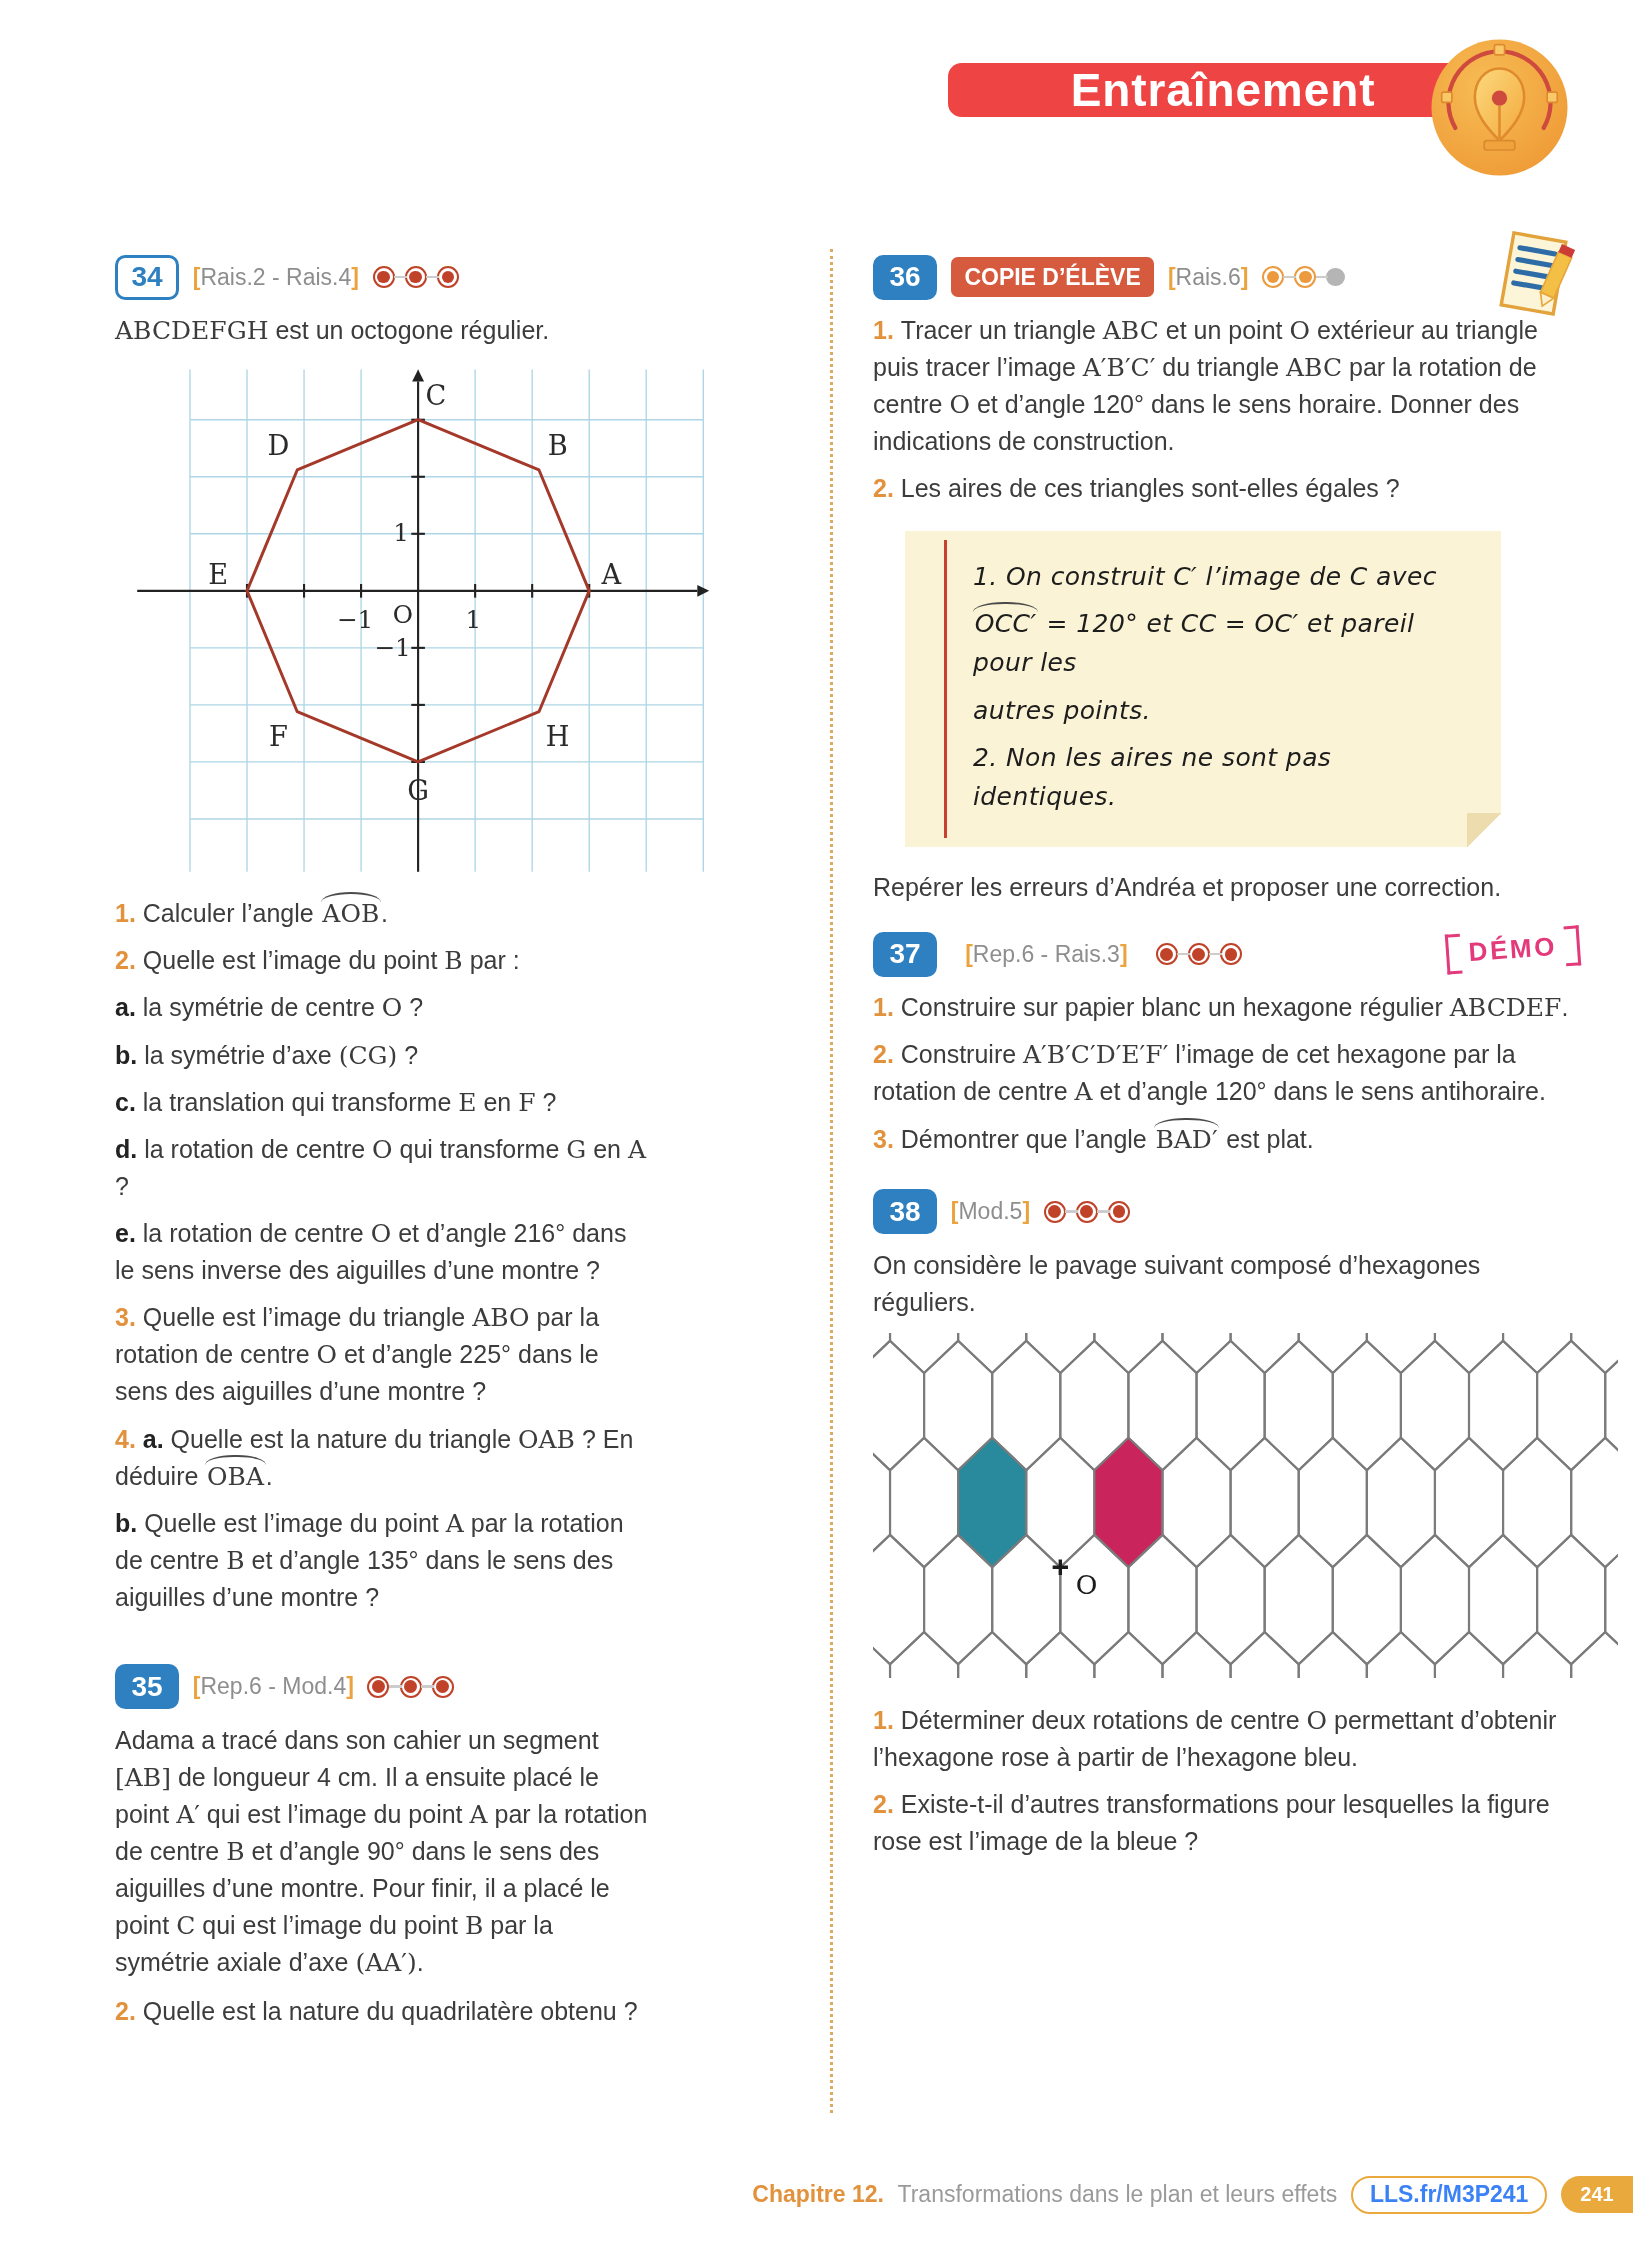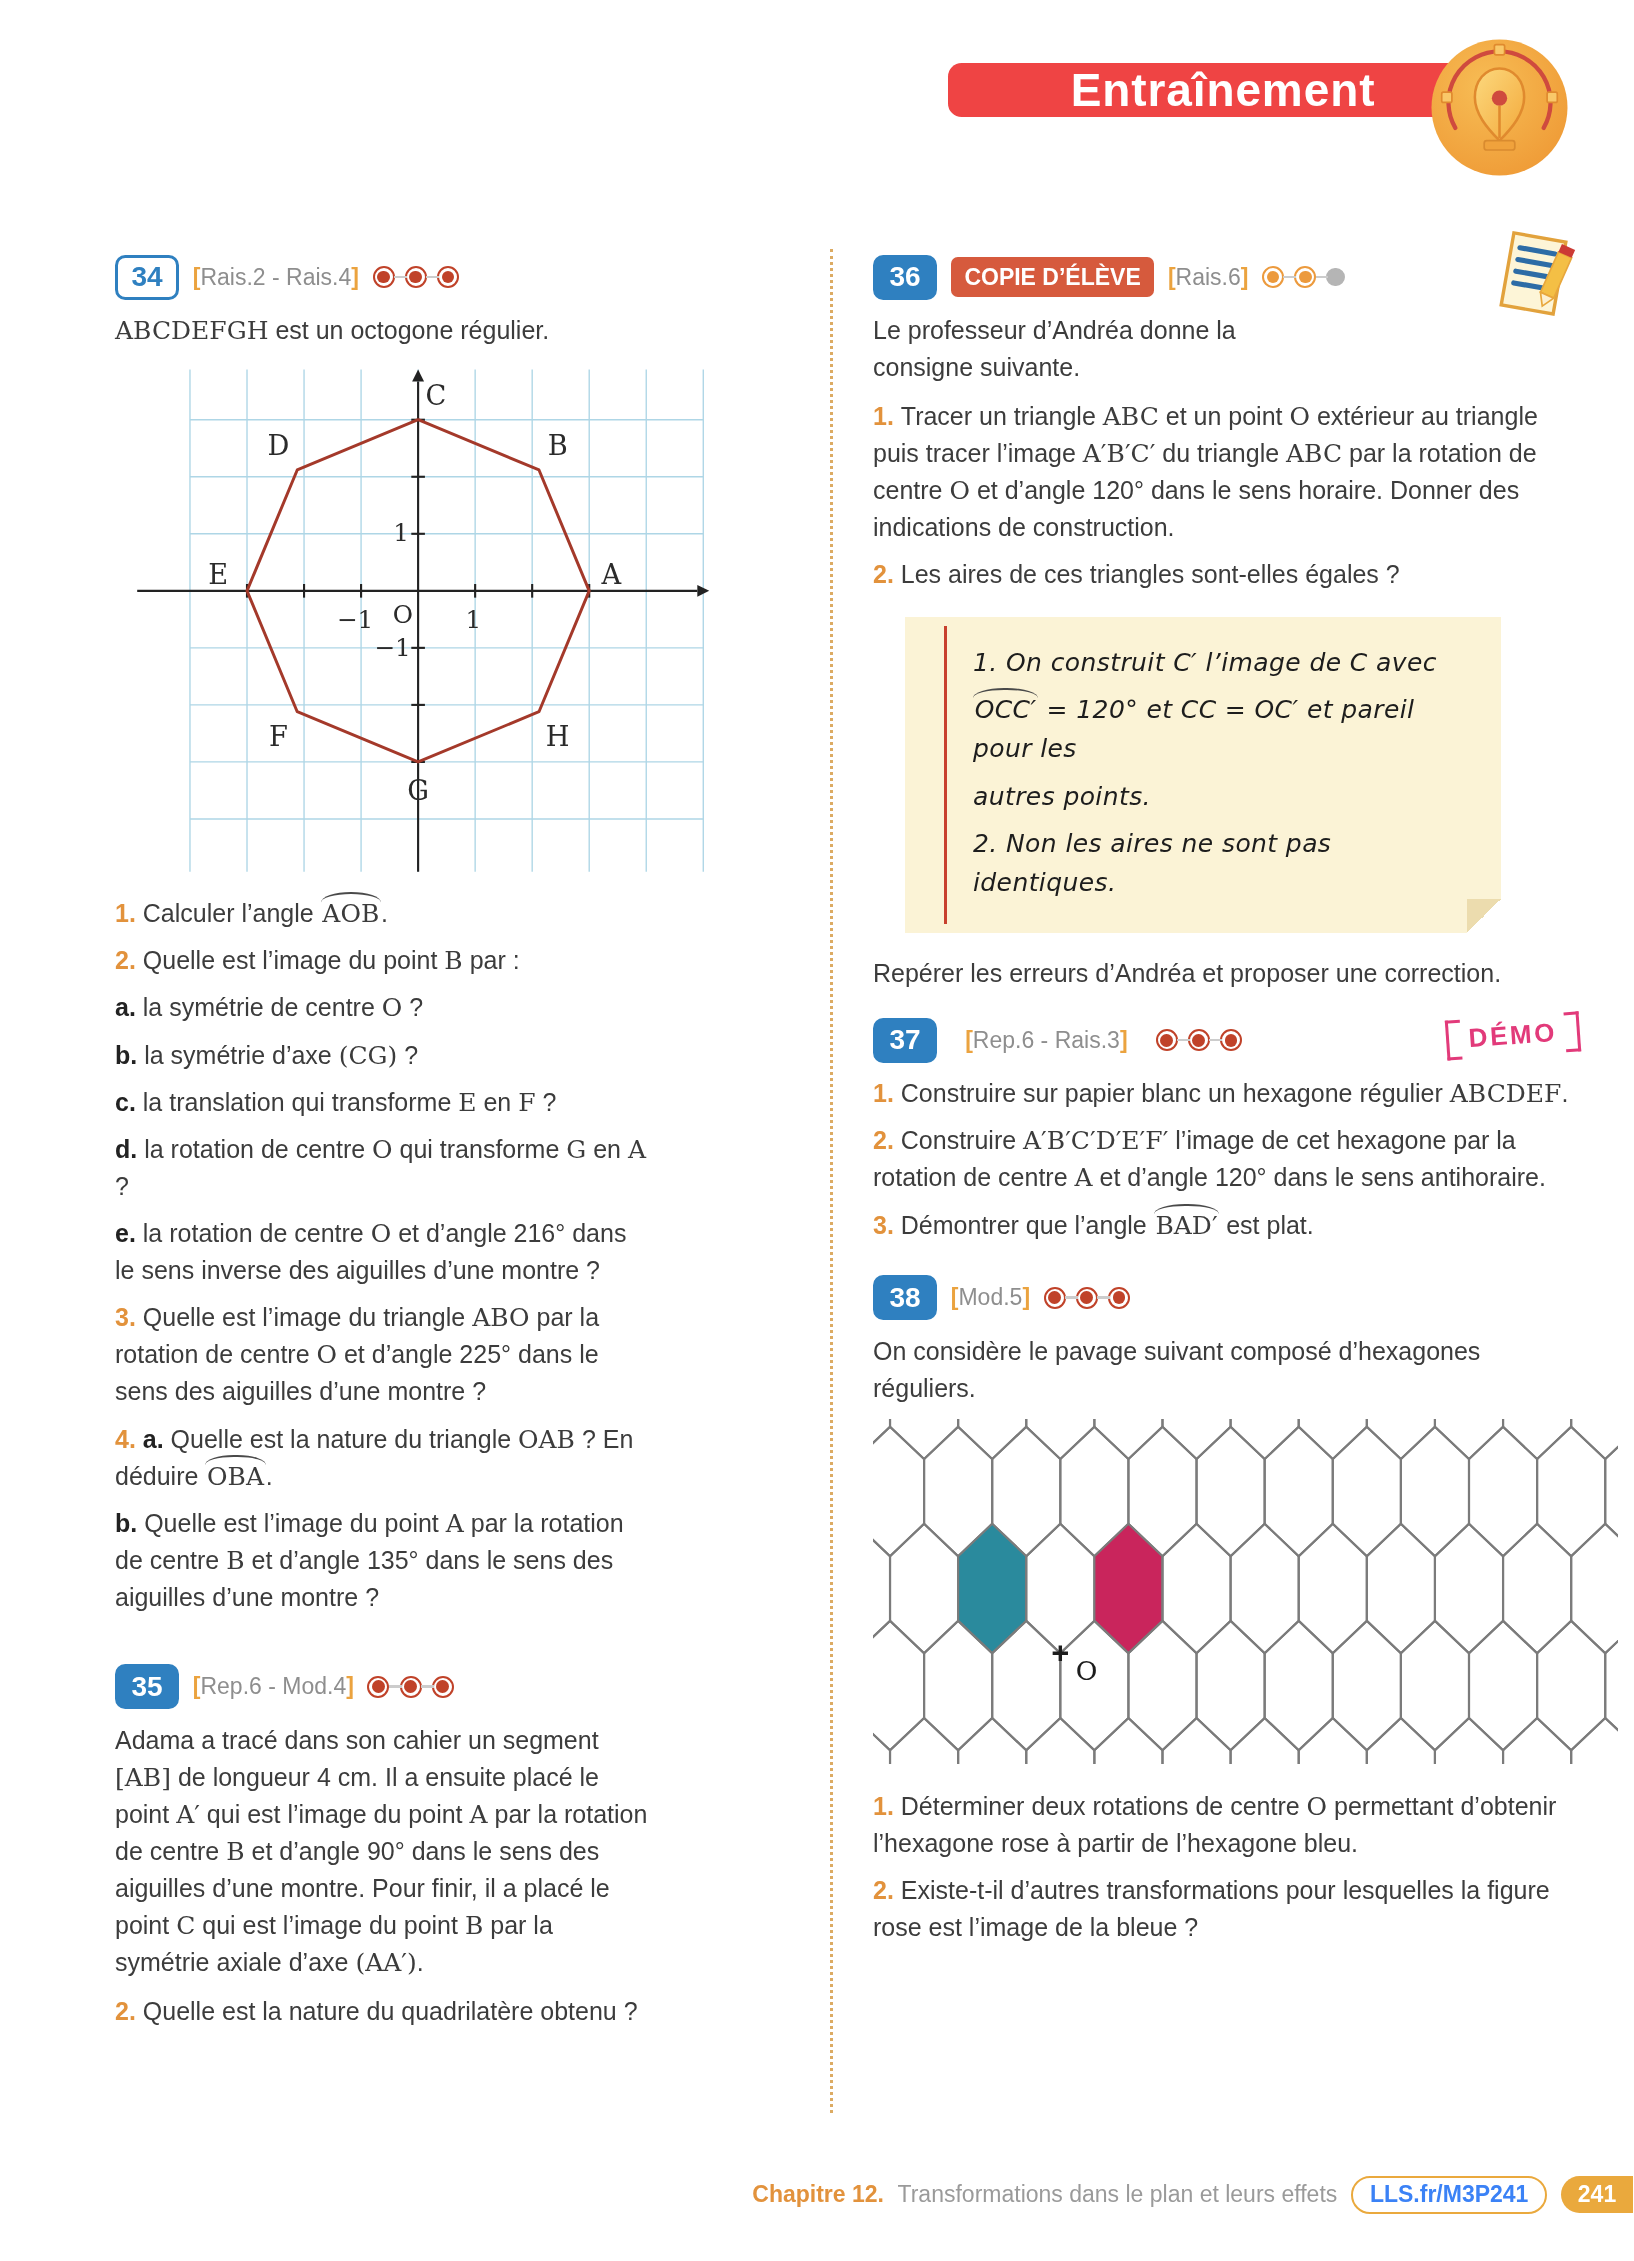--- a/index.html
+++ b/index.html
@@ -62,21 +62,21 @@
   .demo .brk{width:12px;border:3.4px solid #e23a7a;}
   .demo .brk-l{border-right:none;margin-right:7.7px;}
   .demo .brk-r{border-left:none;margin-left:7.7px;}
   .demo .txt{padding:4.3px 0;}
   .notepad{position:absolute;right:-5.1px;top:-29px;}
   
   .footer{position:absolute;right:2px;top:2176px;display:flex;align-items:center;gap:13.6px;}
   .chap-label{color:#e2923c;font-weight:bold;font-size:23px;}
   .chap-title{color:#9a9a9a;font-size:23px;}
   .lls{border:2.6px solid #eaa93d;color:#3b82f6;font-weight:bold;font-size:23px;border-radius:20.4px;padding:3.4px 17px;}
-  .pagenum{background:#eaa93d;color:#fff;font-weight:bold;font-size:23px;border-radius:19px 0 0 19px;
+  .pagenum{background:#eaa93d;color:#fff;font-weight:bold;font-size:20px;border-radius:19px 0 0 19px;
            width:72px;height:37px;display:flex;align-items:center;justify-content:center;}
   .mt36{margin-top:31px;} .mt30{margin-top:25.5px;gap:28px;} .mt56{margin-top:48px;}
   .narrow{max-width:409px;}
   svg text{font-family:"DejaVu Serif","Liberation Serif",serif;}
 </style>
 </head>
 <body>
 
 <div class="banner">
   <span>Entraînement</span>
@@ -208,21 +208,20 @@
             <line x1="32" y1="72" x2="74" y2="72"></line>
         </g>
       </g>
       <g transform="rotate(24 78 62)">
         <rect x="70" y="32" width="17" height="52" fill="#f4bf45" stroke="#e8a73c" stroke-width="2"></rect>
         <rect x="70" y="22" width="17" height="10" fill="#cc3b35"></rect>
         <polygon points="70,84 87,84 78.5,98" fill="#fdf0cf" stroke="#e8a73c" stroke-width="2"></polygon>
       </g>
     </svg>
   </div>
-  <p class="intro narrow">Le professeur d’Andréa donne la consigne suivante.</p>
   <p class="q"><span class="qn">1. </span><span>Tracer un triangle </span><span class="mm">ABC</span><span> et un point </span><span class="mm">O</span><span> extérieur au triangle puis tracer l’image </span><span class="mm">A′B′C′</span><span> du triangle </span><span class="mm">ABC</span><span> par la rotation de centre </span><span class="mm">O</span><span> et d’angle 120° dans le sens horaire. Donner des indications de construction.</span></p>
   <p class="q"><span class="qn">2. </span><span>Les aires de ces triangles sont-elles égales ?</span></p>
 
   <div class="note">
     <p><span class="hw">1. On construit C′ l’image de C avec</span></p>
     <p><span class="hw arc">OCC′</span><span class="hw"> = 120° et CC = OC′ et pareil pour les</span></p>
     <p><span class="hw">autres points.</span></p>
     <p><span class="hw">2. Non les aires ne sont pas identiques.</span></p>
     <span class="fold"></span>
   </div>

